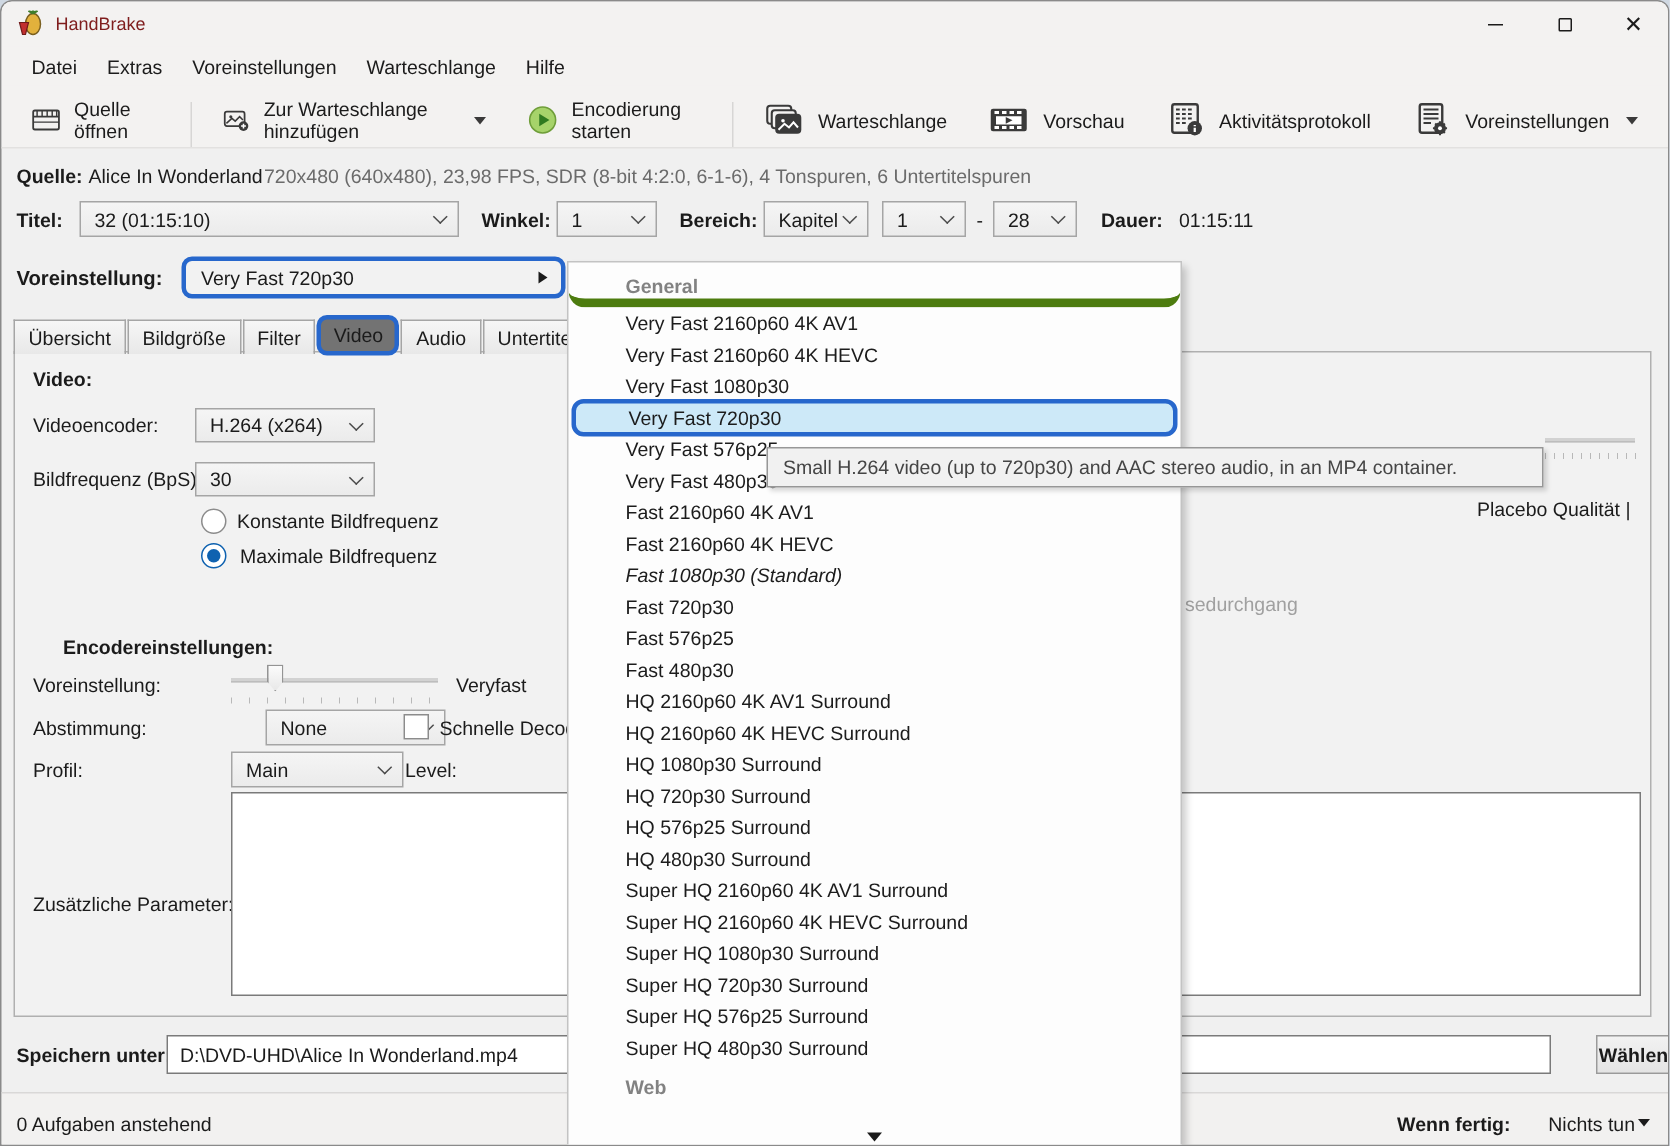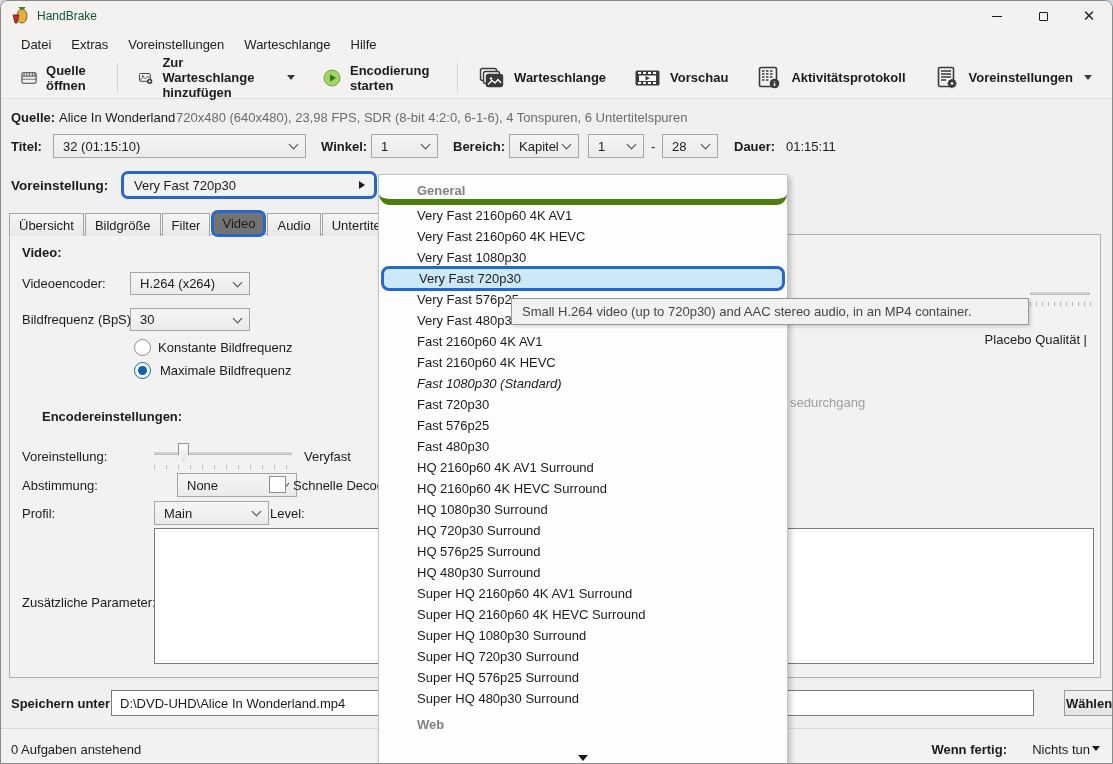--- a/index.html
+++ b/index.html
@@ -5,31 +5,31 @@
   html,body{margin:0;padding:0;background:#cfd8e2;}
   *{box-sizing:border-box;}
   #window{
     position:relative;width:1113px;height:764px;overflow:hidden;
     font-family:"Liberation Sans","DejaVu Sans",sans-serif;
     background:#f0f0f0;border:1px solid #8a8a8a;border-radius:8px 8px 0 0;
     color:#1b1b1b;font-size:13px;
   }
   
   .titlebar{position:absolute;left:0;top:0;width:100%;height:30px;background:#f3f2f1;display:flex;align-items:center;padding-left:10px;}
-  .app-title{margin-left:8px;font-size:12px;color:#14532d;}
+  .app-title{margin-left:8px;font-size:12px;color:#7f1d1d;}
   .win-controls{position:absolute;right:0;top:0;height:30px;display:flex;}
   .win-btn{width:46px;height:30px;display:flex;align-items:center;justify-content:center;color:#1b1b1b;font-size:13px;}
   .win-btn .bar{width:10px;height:1px;background:#1b1b1b;}
   .win-btn .box{width:9px;height:9px;border:1px solid #1b1b1b;border-radius:1px;}
   .win-btn.close{font-size:15px;}
   
   .menubar{position:absolute;left:0;top:30px;width:100%;height:26px;background:#f3f2f1;display:flex;align-items:center;padding-left:10px;gap:0;}
   .menu-it{padding:0 10px;height:100%;display:flex;align-items:center;}
   
-  .toolbar{position:absolute;left:0;top:56px;width:100%;height:42px;background:#f3f2f1;border-bottom:1px solid #e2e1e0;display:flex;align-items:center;padding:0 8px;gap:4px;font-weight:bold;}
+  .toolbar{position:absolute;left:0;top:56px;width:100%;height:42px;background:#f3f2f1;border-bottom:1px solid #e2e1e0;display:flex;align-items:flex-end;padding:0 8px;gap:4px;}
   .tb-btn{display:flex;align-items:center;gap:9px;padding:0 12px;height:36px;}
   .tb-sep{width:1px;height:30px;background:#d7d6d5;margin:0 4px;}
   .tb-caret{width:0;height:0;border-left:4px solid transparent;border-right:4px solid transparent;border-top:5px solid #3a3a3a;margin-left:2px;}
   .ticon{display:block;}
   
   .lab{position:absolute;white-space:nowrap;}
   .b{font-weight:bold;}
   .gray{color:#6b6b6b;}
   .combo{position:absolute;background:linear-gradient(#f5f5f5,#ebebeb);border:1px solid #a5a5a5;display:flex;align-items:center;padding:0 24px 0 9px;white-space:nowrap;}
   .combo .chev{position:absolute;right:8px;top:50%;width:7px;height:7px;border-right:1.5px solid #4a4a4a;border-bottom:1.5px solid #4a4a4a;transform:translateY(-72%) rotate(45deg);}
@@ -236,21 +236,21 @@
     <div class="combo" style="left:120px;top:73px;width:120px;height:23px;">
       <span>30</span>
         <span class="chev"></span>
     </div>
 
     <span class="radio" style="left:124px;top:104px;"></span>
     <span class="lab" style="left:148px;top:105px;">Konstante Bildfrequenz</span>
     <span class="radio checked" style="left:124px;top:127px;"></span>
     <span class="lab" style="left:150px;top:128px;">Maximale Bildfrequenz</span>
 
-    <span class="lab b" style="left:12px;top:174px;padding-left:20px;">Encodereinstellungen:</span>
+    <span class="lab b" style="left:12px;top:189px;padding-left:20px;">Encodereinstellungen:</span>
 
     <span class="lab" style="left:12px;top:214px;">Voreinstellung:</span>
     <div class="slider-track" style="left:144px;top:217px;width:138px;"></div>
     <div class="slider-thumb" style="left:168px;top:208px;"></div>
     <div class="ticks" style="left:144px;top:230px;width:140px;"></div>
     <span class="lab" style="left:294px;top:214px;">Veryfast</span>
 
     <span class="lab" style="left:12px;top:243px;">Abstimmung:</span>
     <div class="combo" style="left:144px;top:238px;width:120px;height:24px;margin-left:23px;">
       <span>None</span>

